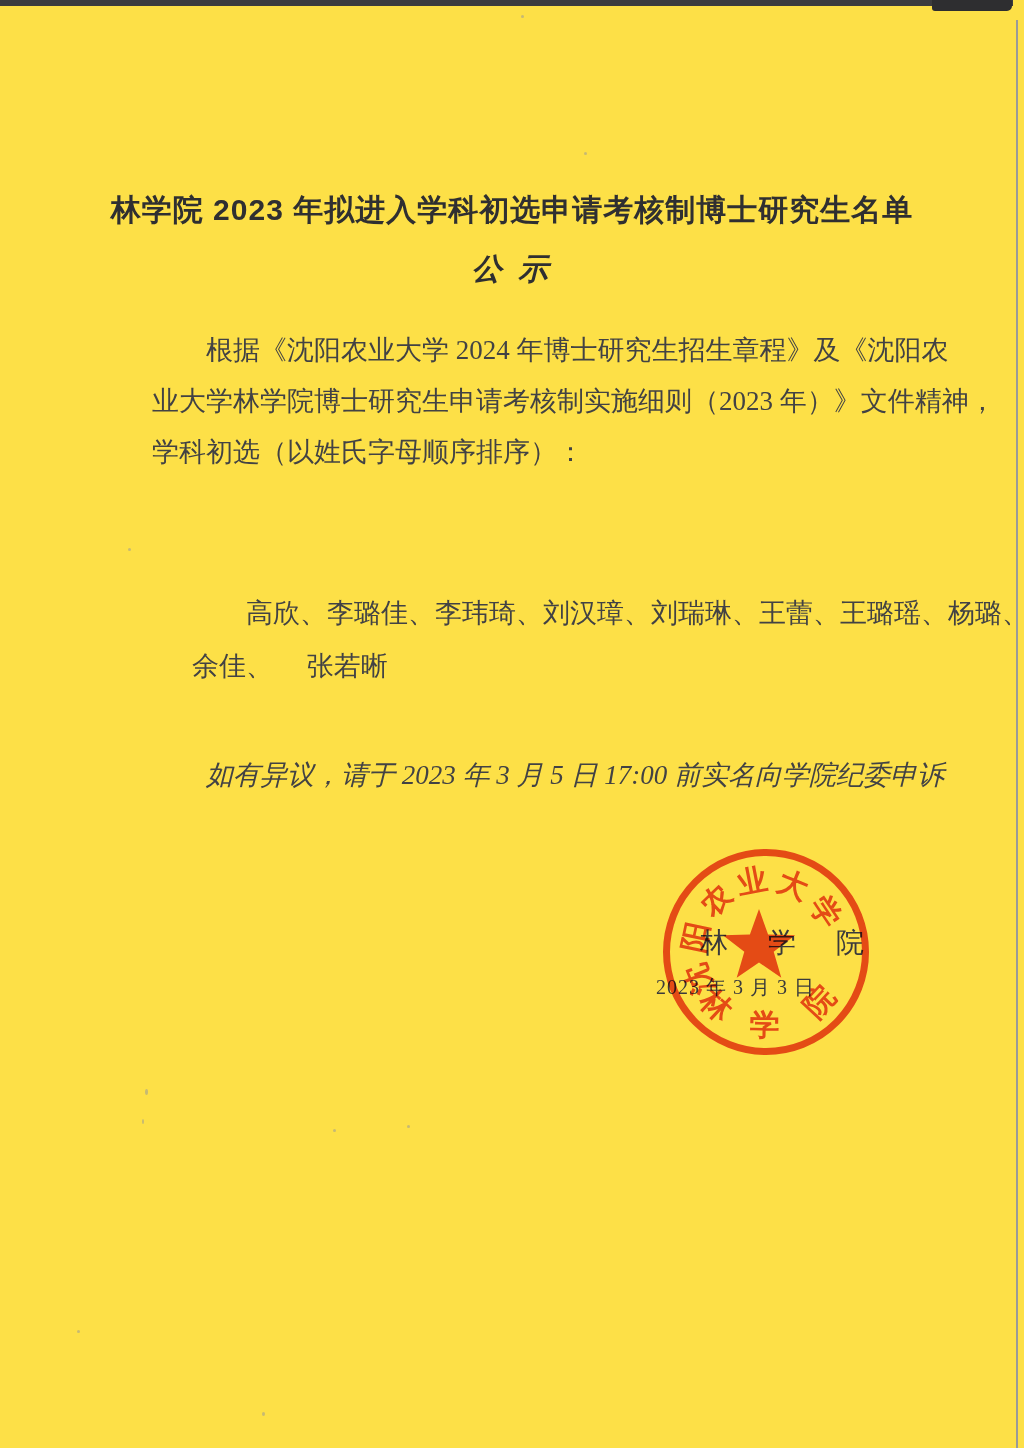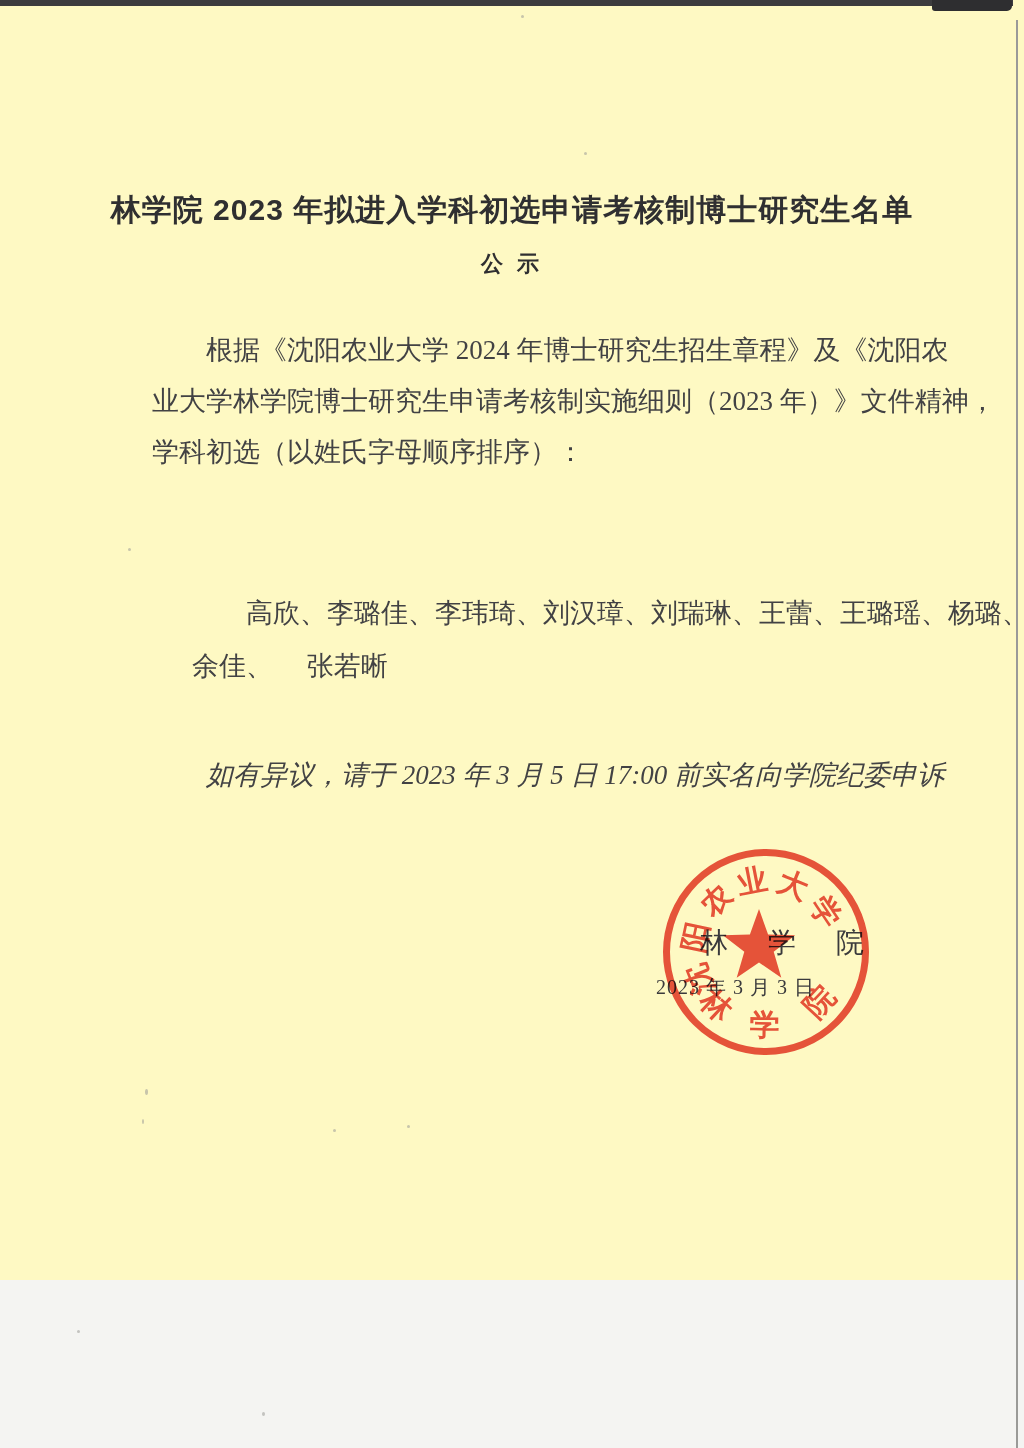--- a/index.html
+++ b/index.html
@@ -3,22 +3,22 @@
 <meta charset="utf-8">
 <style>
   html,body{margin:0;padding:0;}
   body{
     width:1024px;height:1448px;
     background:#f4f4f2;
     font-family:"Liberation Serif","DejaVu Serif",serif;
     position:relative;overflow:hidden;
   }
   .page{
-    position:absolute;left:0;top:0;width:1024px;height:1280px;
-    background:#fef9c3;
+    position:absolute;left:0;top:0;width:1024px;height:1448px;
+    background:#fde047;
   }
   
   .top-bar{
     position:absolute;left:0;top:0;width:1013px;height:6px;
     background:#3c3c3e;
   }
   .top-bar-blob{
     position:absolute;left:932px;top:0;width:80px;height:11px;
     background:#2e2e30;border-radius:0 2px 5px 3px;
   }
@@ -33,22 +33,23 @@
     position:absolute;left:40px;top:190px;width:944px;margin:0;
     text-align:center;
     font-family:"Liberation Sans","DejaVu Sans",sans-serif;
     font-weight:bold;font-size:30px;letter-spacing:1px;
     color:#2f2f31;
   }
   .subtitle{
     position:absolute;left:40px;top:249px;width:944px;
     text-align:center;
     font-family:"Liberation Sans","DejaVu Sans",sans-serif;
-    font-weight:bold;font-size:22px;letter-spacing:4px;
+    font-weight:bold;font-size:30px;letter-spacing:4px;
     color:#2f2f31;
+    font-style:italic;
   }
   .para{position:absolute;left:152px;width:745px;color:#424244;font-size:27px;}
   .para .line{white-space:pre;}
   .p1{top:325px;}
   .p1 .line{height:51px;line-height:51px;}
   .names{top:587px;margin-left:40px;}
   .names .line{height:53px;line-height:53px;}
   .p2{top:749px;font-style:italic;}
   .p2 .line{height:53px;line-height:53px;}
   .indent{padding-left:54px;}

